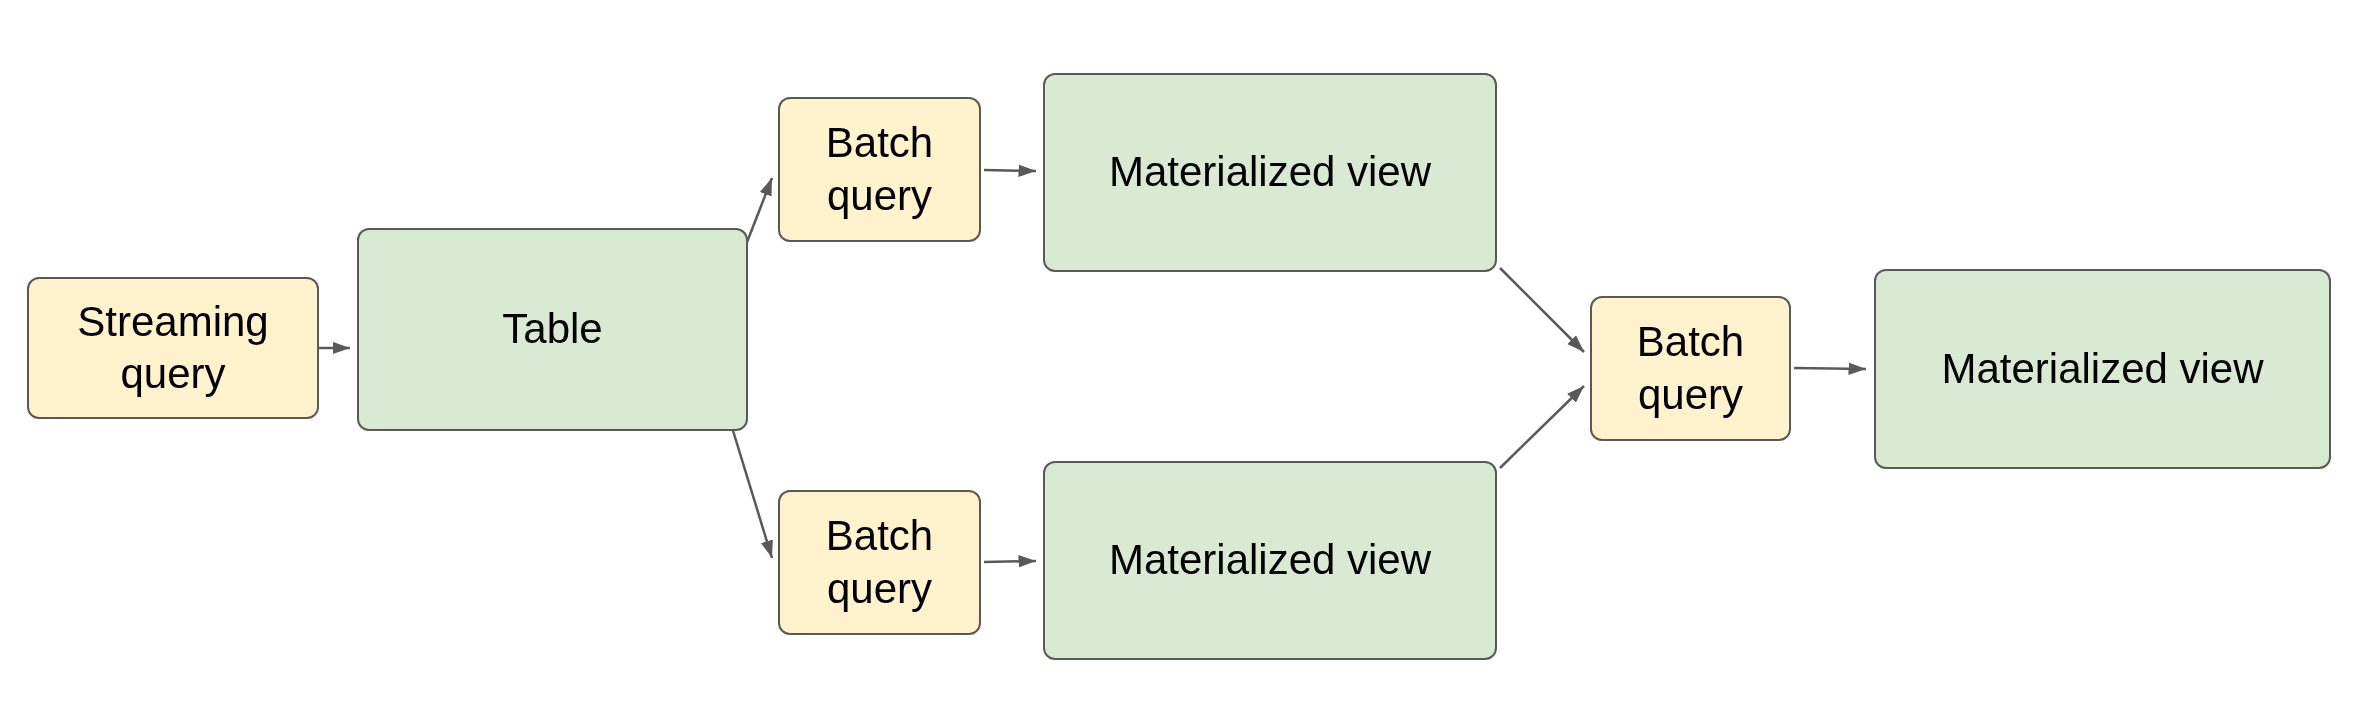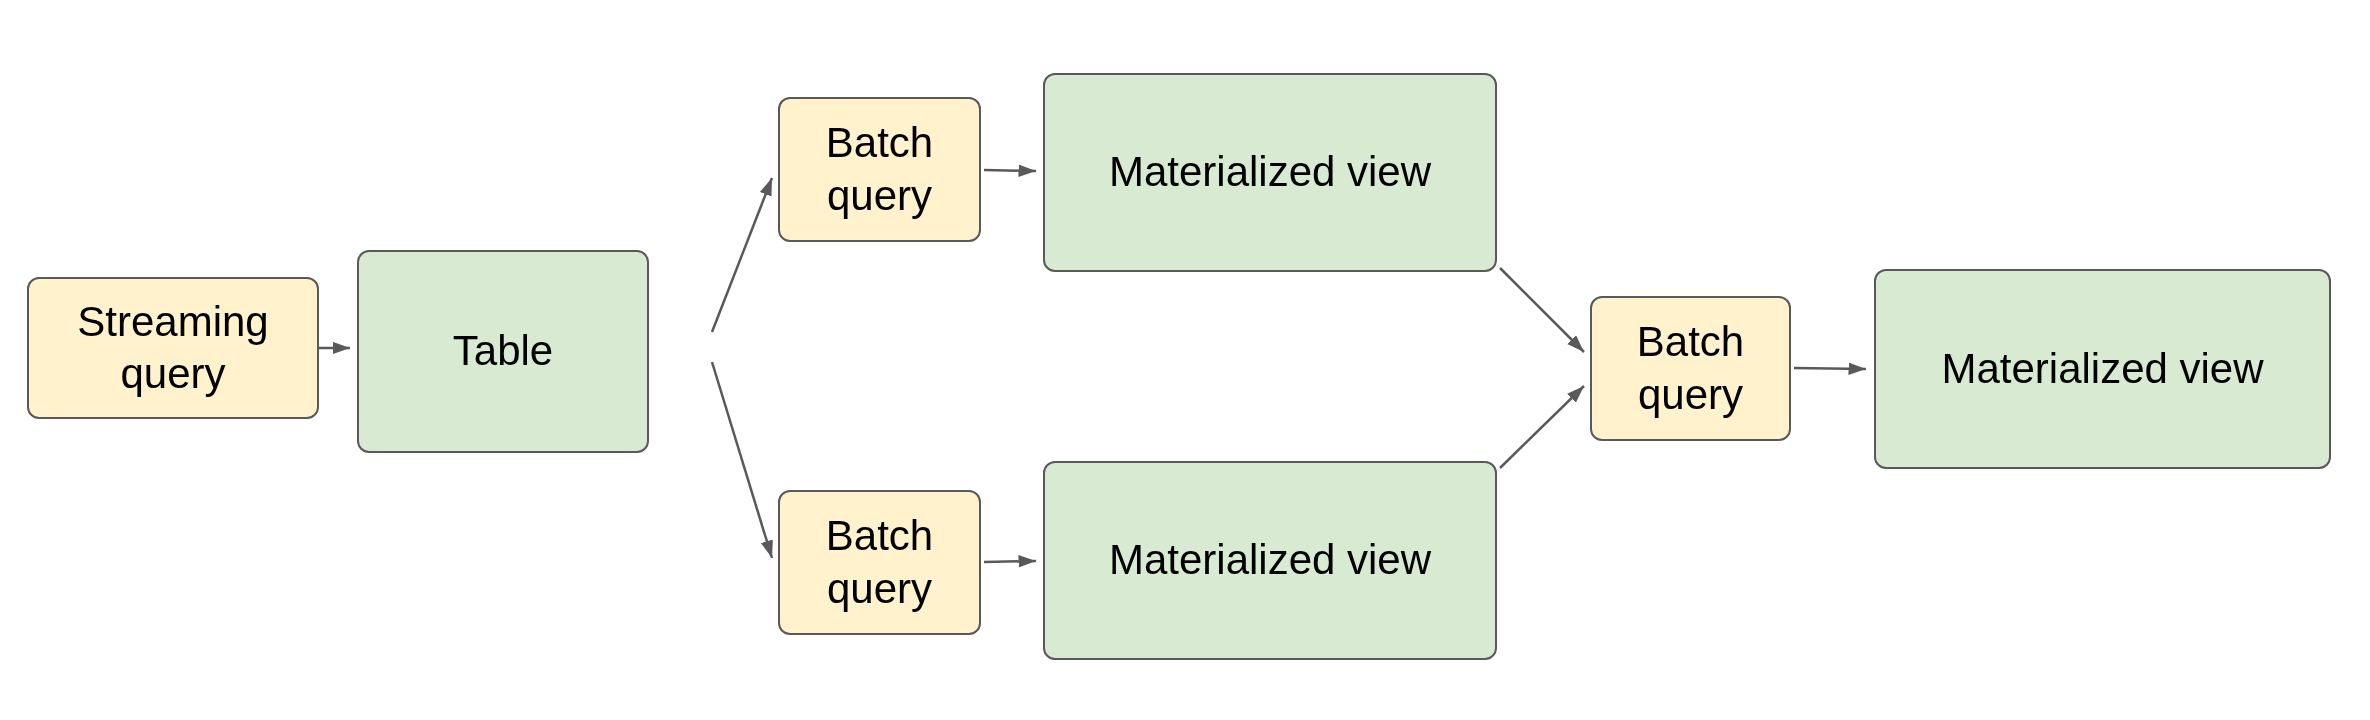--- a/index.html
+++ b/index.html
@@ -44,21 +44,21 @@
   }
   .node.query {
     background: var(--query-fill, #fff2cc);
     border-radius: 12px;
   }
   .node.view {
     background: var(--view-fill, #d9ead3);
     border-radius: 12px;
   }
   .n-streaming    { left: 27px;   top: 277px; width: 292px; height: 142px; }
-  .n-table        { left: 357px;  top: 250px; width: 292px; height: 203px; }
+  .n-table        { left: 357px;  top: 228px; width: 391px; height: 203px; }
   .n-batch-top    { left: 778px;  top: 97px;  width: 203px; height: 145px; }
   .n-mv-top       { left: 1043px; top: 73px;  width: 454px; height: 199px; }
   .n-batch-bottom { left: 778px;  top: 490px; width: 203px; height: 145px; }
   .n-mv-bottom    { left: 1043px; top: 461px; width: 454px; height: 199px; }
   .n-batch-right  { left: 1590px; top: 296px; width: 201px; height: 145px; }
   .n-mv-right     { left: 1874px; top: 269px; width: 457px; height: 200px; }
 </style>
 </head>
 <body>
 

